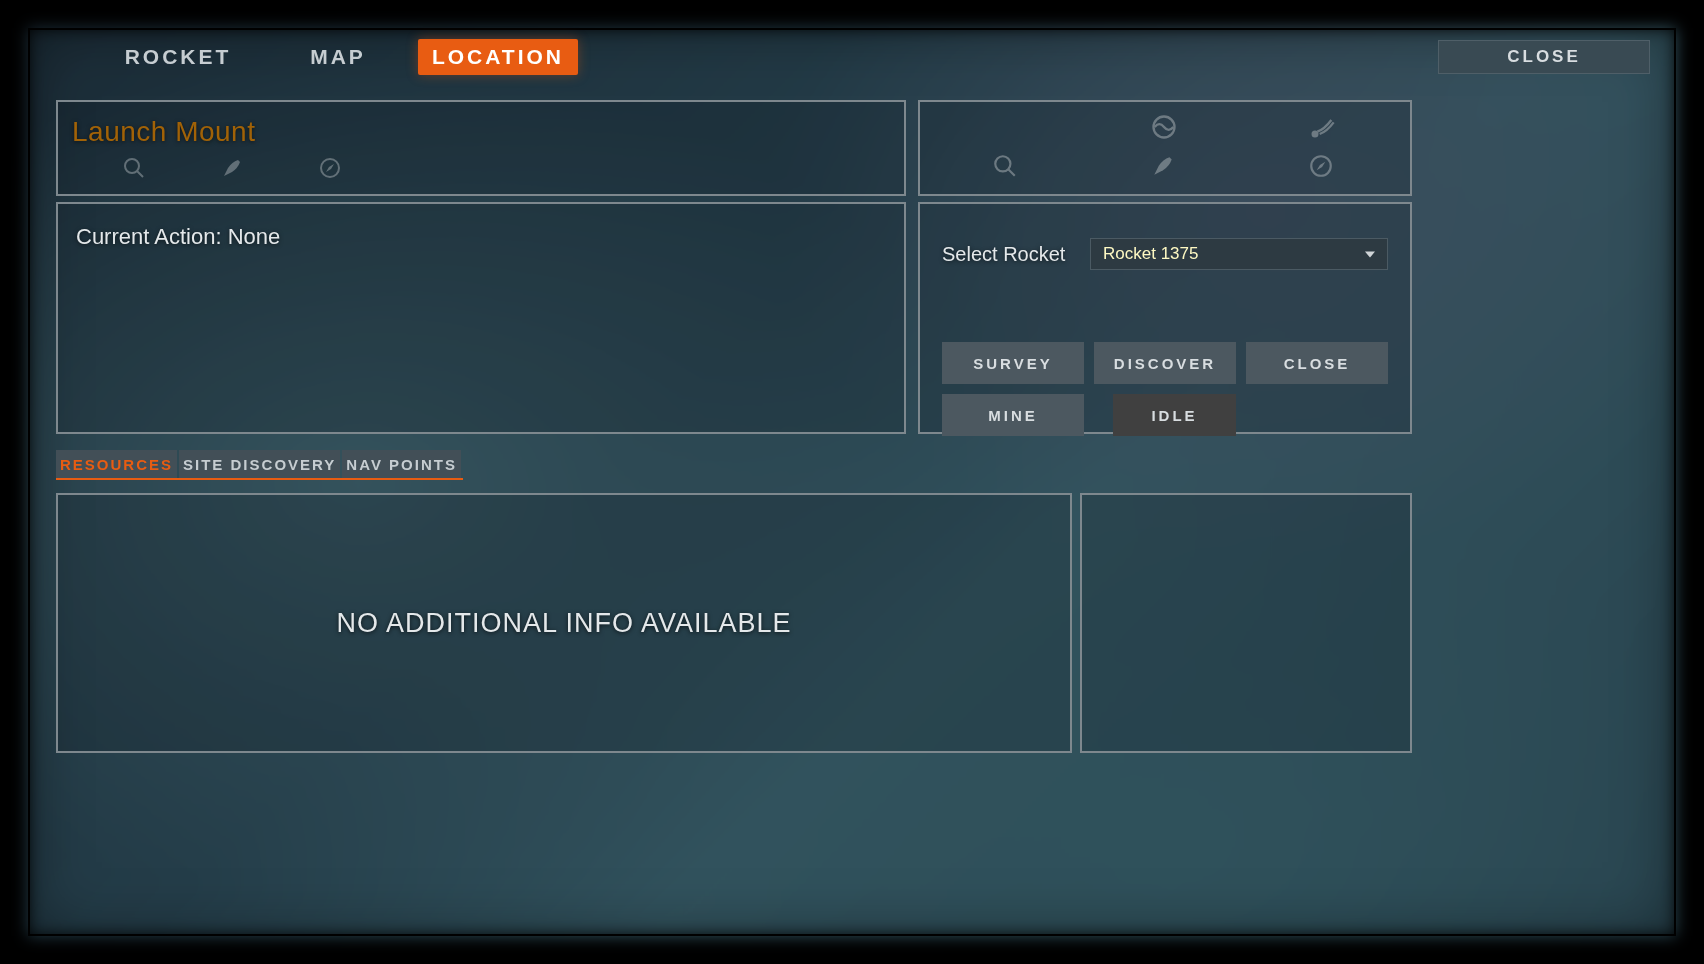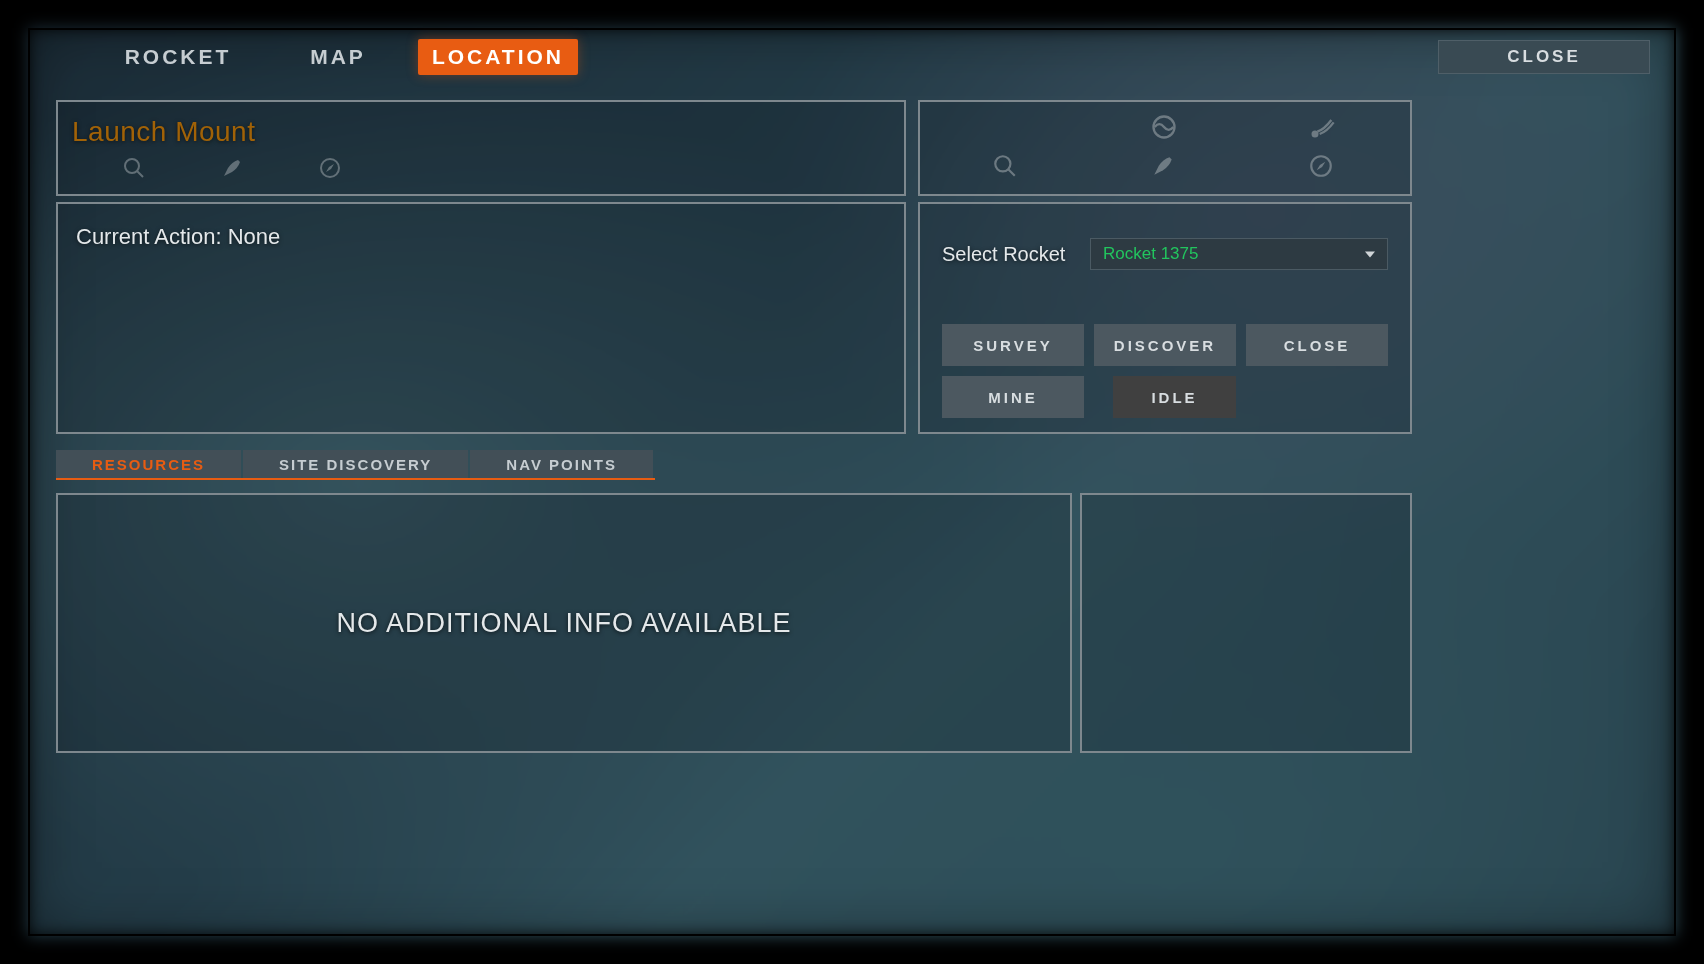--- a/index.html
+++ b/index.html
@@ -161,39 +161,39 @@
   .control-panel {
     left: 918px;
     top: 202px;
     width: 494px;
     height: 232px;
     padding: 34px 22px 20px 22px;
   }
   .select-row {
     display: flex;
     align-items: center;
-    margin-bottom: 54px;
+    margin-bottom: 72px;
   }
   .select-label {
     font-size: 20px;
     font-weight: 300;
     color: #e4e8ea;
     text-shadow: 0 1px 4px rgba(0,0,0,0.6);
     width: 148px;
   }
   .dropdown {
     flex: 1;
     height: 32px;
     background: #2d3a42;
     border: 1px solid #4b5a63;
     display: flex;
     align-items: center;
     padding: 0 12px;
     font-size: 17px;
-    color: #22c55e;
+    color: #fef9c3;
     cursor: pointer;
     position: relative;
   }
   .dropdown::after {
     content: "";
     position: absolute;
     right: 12px;
     top: 50%;
     transform: translateY(-40%);
     border-left: 5px solid transparent;
@@ -228,21 +228,21 @@
   
   .subtabs {
     position: absolute;
     left: 56px;
     top: 450px;
     height: 30px;
     display: flex;
     border-bottom: 2px solid #e85c12;
   }
   .subtab {
-    padding: 0 36px;
+    padding: 0 4px;
     height: 28px;
     display: flex;
     align-items: center;
     font-size: 15px;
     letter-spacing: 2px;
     font-weight: 600;
     color: #c6cdd1;
     background: #424f57;
     margin-right: 2px;
     cursor: pointer;

